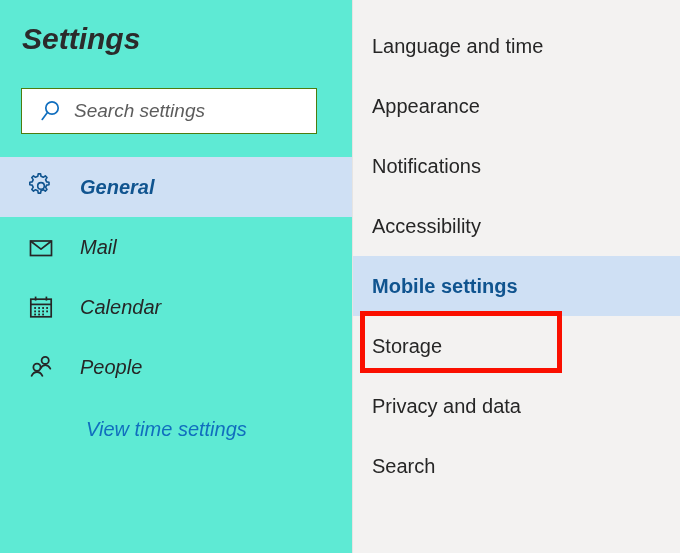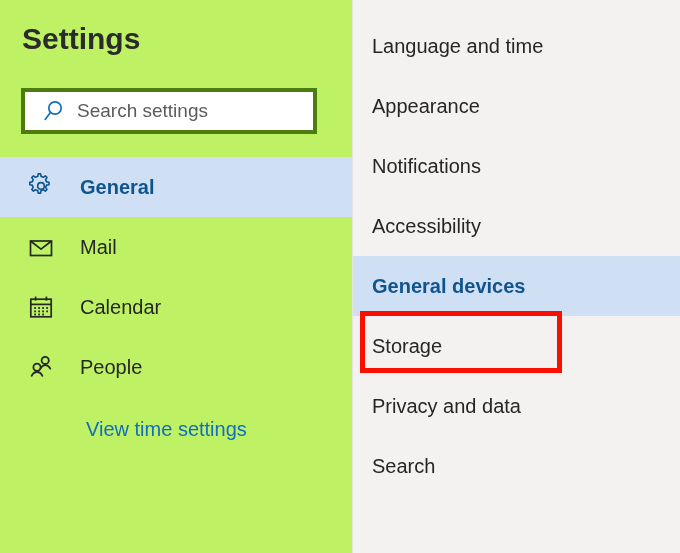--- a/index.html
+++ b/index.html
@@ -20,40 +20,41 @@
     background: #f3f2f1;
   }
 
   
   .left-pane {
     position: absolute;
     left: 0;
     top: 0;
     width: 352px;
     height: 553px;
-    background: #bef264;
+    background: #5eead4;
+    font-style: italic;
   }
   .page-title {
     position: absolute;
     left: 22px;
     top: 20px;
     font-size: 30px;
     font-weight: 600;
     color: #2b2b2b;
     letter-spacing: 0px;
     line-height: 38px;
   }
   .search-box {
     position: absolute;
     left: 21px;
     top: 88px;
     width: 296px;
     height: 46px;
     background: #ffffff;
-    border: 4px solid #4d7c0f;
+    border: 1px solid #4d7c0f;
     box-sizing: border-box;
     display: flex;
     align-items: center;
   }
   .search-icon {
     width: 26px;
     height: 26px;
     margin-left: 16px;
     margin-right: 10px;
     flex: 0 0 auto;
@@ -270,21 +271,21 @@
       <div class="sub-item">
         <span class="sub-label">Notifications</span>
       </div>
 
 
       <div class="sub-item">
         <span class="sub-label">Accessibility</span>
       </div>
 
       <div class="sub-item selected">
-        <span class="sub-label">General devices</span>
+        <span class="sub-label">Mobile settings</span>
       </div>
 
       <div class="sub-item">
         <span class="sub-label">Storage</span>
       </div>
 
       <div class="sub-item">
         <span class="sub-label">Privacy and data</span>
       </div>
 

